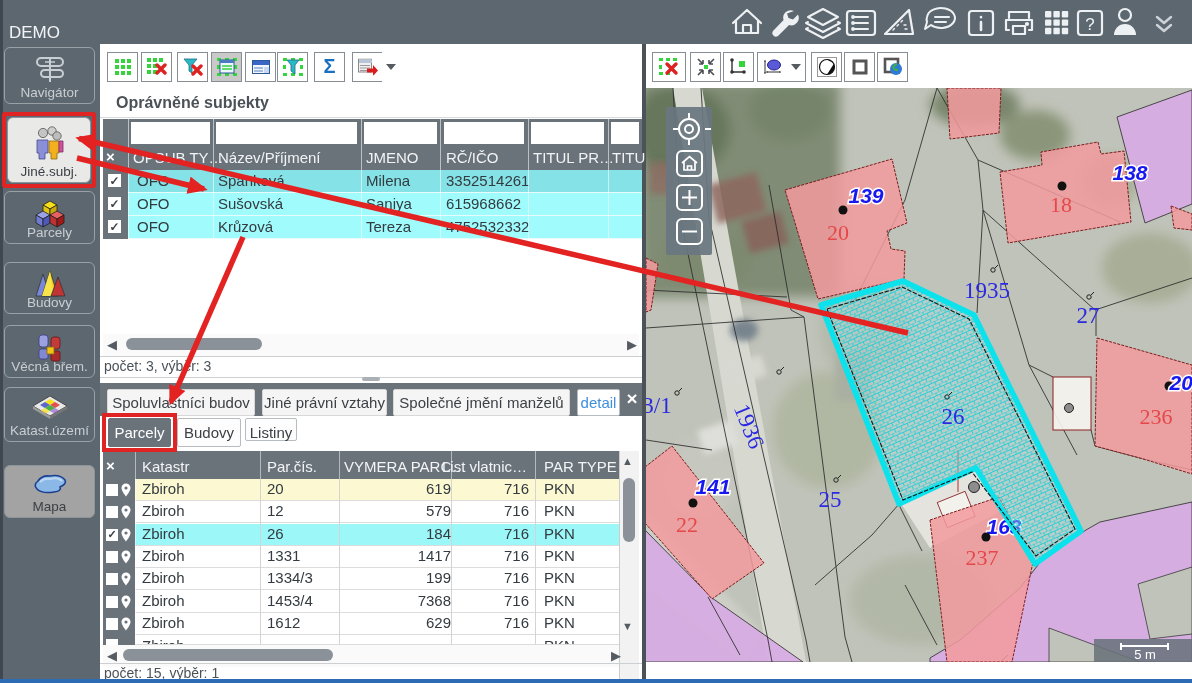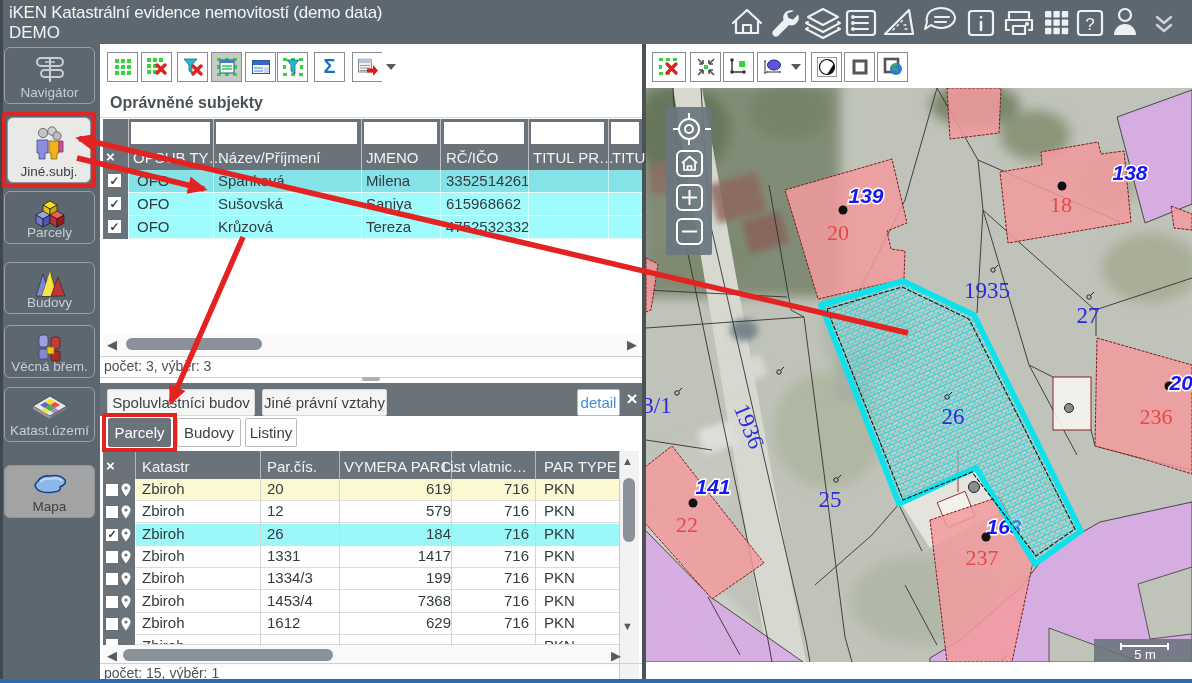--- a/index.html
+++ b/index.html
@@ -11,21 +11,21 @@
 #sidebar{left:0;top:44px;width:100px;height:635px;background:#5d6770;border-left:3px solid #40474e;box-sizing:border-box}
 .sbtn{position:absolute;left:1px;width:91px;border:1px solid #99a0a6;border-radius:6px;
  background:#5d6770;color:#c9ced2;text-align:center;font-size:13.5px;box-sizing:border-box}
 .sbtn .lbl{position:absolute;bottom:3px;left:0;width:100%}
 .sbtn svg{position:absolute;top:7px;left:50%;transform:translateX(-50%)}
 .sbtn.lite{background:#e9e9e8;color:#3c4146;border-color:#8d949a}
 #middle{left:100px;top:44px;width:542px;height:635px;background:#ffffff;border-right:4px solid #4b5258;box-sizing:content-box}
 .tbtn{position:absolute;top:8px;height:30px;width:31px;background:#fff;border:1px solid #878d93;box-sizing:border-box}
 .tbtn.sel{background:#c9c9c9}
 .tbtn svg{position:absolute;left:50%;top:50%;transform:translate(-50%,-50%)}
-#ttl1{position:absolute;left:10px;top:50px;font-size:16px;font-weight:bold;color:#4a5258}
+#ttl1{position:absolute;left:16px;top:50px;font-size:16px;font-weight:bold;color:#4a5258}
 .hscroll{position:absolute;background:#fafafa;height:22px}
 .hthumb{position:absolute;top:4px;height:12px;border-radius:6px;background:#8a9199}
 .harrow{position:absolute;top:3px;font-size:13px;color:#555b60}
 .pocet{position:absolute;font-size:14px;color:#4a5258}
 .tab{position:absolute;height:23px;background:#fdfdfd;border:1px solid #b7bcc0;box-sizing:border-box;
  font-size:15px;color:#3c4146;text-align:center;line-height:21px;border-radius:2px}
 .chk{position:absolute;width:13px;height:13px;background:#fff;border:1px solid #fff;box-sizing:border-box;
  font-size:12px;line-height:12px;text-align:center;color:#3c4146;font-weight:bold}
 .hlbl{font-size:15px;color:#f2f4f6}
 .trow{left:28px;width:514px;height:23px;border-bottom:1px solid #e8fbfb;font-size:15px;color:#333b40;box-sizing:border-box}
@@ -43,21 +43,20 @@
 .csep2{position:absolute;width:1px;background:#d4d4d4;top:435px;height:166px}
 .chk2{position:absolute;width:12px;height:12px;background:#fff;font-size:11px;line-height:11px;text-align:center;color:#3c4146;font-weight:bold}
 .pin{position:absolute;width:10px;height:14px}
 #map{left:646px;top:44px;width:546px;height:635px;background:#fff}
 #bluebar{left:0;top:679px;width:1192px;height:4px;background:#2d6cb5}
 #overlay{left:0;top:0;width:1192px;height:683px;pointer-events:none}
 </style>
 </head>
 <body>
 <div class="abs" id="hdr">
-  <div class="t1">iKEN Katastrální evidence nemovitostí (demo data)</div>
   <div class="t2">DEMO</div>
   <svg style="position:absolute;left:714px;top:0" width="470" height="44" id="hdricons" fill="none" stroke="#eef1f3" stroke-width="2.2" stroke-linecap="round" stroke-linejoin="round">
     <path d="M16 23 L30 10 L44 23 M19 21 v12 h22 v-12 M26 33 v-8 h8 v8"></path>
     <path d="M77 11 a7.5 7.5 0 0 0 -10.4 9 L56 31 a3.6 3.6 0 0 0 5 5 L72 25 a7.5 7.5 0 0 0 9 -10.4 l-5 5 -4.5 -1.5 -1.5 -4.5 z" fill="#eef1f3" stroke="none"></path>
     <path d="M106 9 l15 8 -15 8 -15 -8 z M91 22 l-2 1 17 9 17 -9 -2 -1 M91 28 l-2 1 17 9 17 -9 -2 -1" stroke-width="2"></path>
     <rect x="130" y="11" width="28" height="24" rx="3"></rect>
     <path d="M137 17 h14 M137 23 h14 M137 29 h14" stroke-width="2"></path>
     <circle cx="136" cy="17" r="0.8" fill="#eef1f3"></circle>
       <circle cx="136" cy="23" r="0.8" fill="#eef1f3"></circle>
       <circle cx="136" cy="29" r="0.8" fill="#eef1f3"></circle>
@@ -313,26 +312,27 @@
     <div class="harrow" style="left:524px">▶</div>
   </div>
   <div class="pocet" style="left:4px;top:314px">počet: 3, výběr: 3</div>
   <div class="abs" style="left:0;top:312px;width:542px;height:1px;background:#cdd0d2"></div>
   <div class="abs" style="left:0;top:333px;width:542px;height:1px;background:#cdd0d2"></div>
   <div class="abs" style="left:262px;top:333px;width:18px;height:4px;border-radius:2px;background:#aab0b5"></div>
 
   <div class="abs" style="left:0px;top:339px;width:542px;height:33px;background:#6a727a"></div>
   <div class="tab" style="left:7px;top:345px;width:148px;height:27px;line-height:25px;background:#f5f5f6;border-color:#d8d8d8">Spoluvlastníci budov</div>
   <div class="tab" style="left:162px;top:345px;width:125px;height:27px;line-height:25px;background:#f5f5f6;border-color:#d8d8d8">Jiné právní vztahy</div>
+  <div class="tab" style="left:293px;top:345px;width:177px;height:27px;line-height:25px;background:#f5f5f6;border-color:#d8d8d8">Společné jmění manželů</div>
   <div class="tab" style="left:477px;top:345px;width:43px;height:27px;line-height:25px;color:#3e8ede;background:#fff">detail</div>
   <div class="abs" style="left:522px;top:344px;width:20px;height:24px;font-size:19px;font-weight:bold;color:#fff;text-align:center">×</div>
 
   <div class="tab" style="left:8px;top:374px;width:63px;height:29px;line-height:27px;background:#6a727a;color:#fff;border-color:#6a727a">Parcely</div>
   <div class="tab" style="left:77px;top:374px;width:64px;height:29px;line-height:27px">Budovy</div>
-  <div class="tab" style="left:145px;top:374px;width:52px;height:29px;line-height:27px">Listiny</div>
+  <div class="tab" style="left:145px;top:374px;width:52px;height:23px;line-height:27px">Listiny</div>
 
   <div class="abs" style="left:3px;top:407px;width:536px;height:28px;background:#6a727a"></div>
   <div class="abs" style="top:413px;left:6px;font-size:15px;font-weight:bold;color:#fff">×</div>
   <div class="abs hlbl" style="top:414px;left:42px">Katastr</div>
   <div class="abs hlbl" style="top:414px;left:167px">Par.čís.</div>
   <div class="abs hlbl" style="top:414px;left:244px">VYMERA PARC…</div>
   <div class="abs hlbl" style="top:414px;left:342px">List vlatnic…</div>
   <div class="abs hlbl" style="top:414px;left:444px">PAR TYPE</div>
   <div class="r2" style="top:435px;background:#fcf8d2">
       <span class="k">Zbiroh</span>

